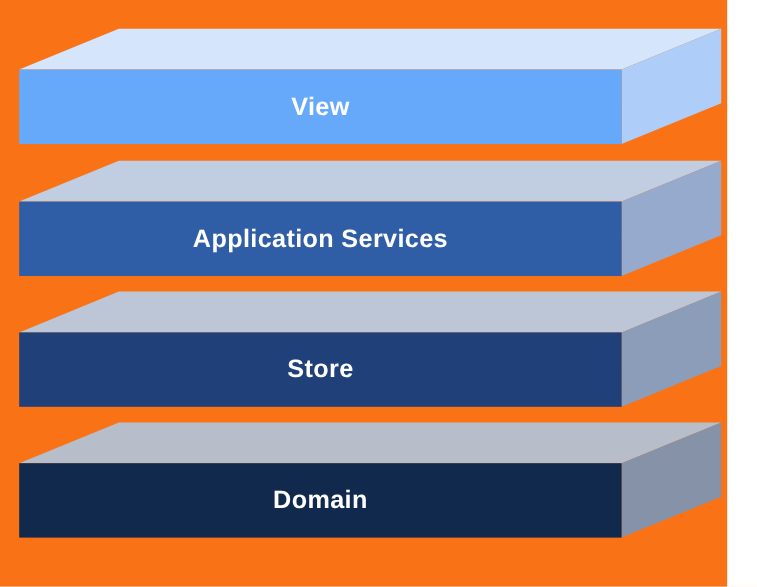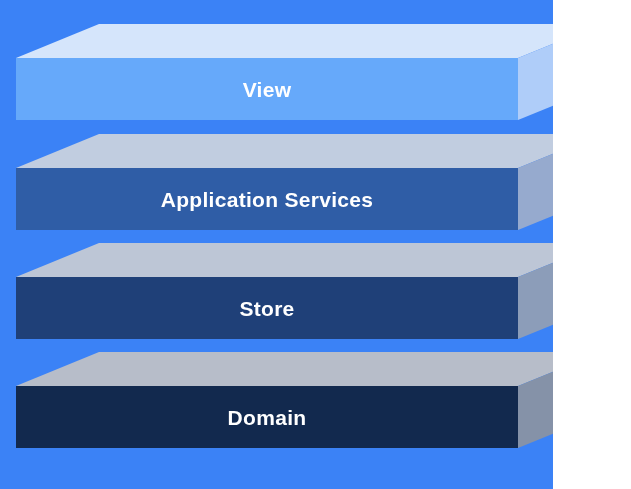--- a/index.html
+++ b/index.html
@@ -2,23 +2,23 @@
 <html><head>
 <meta charset="utf-8">
 <style>
   html, body {
     margin: 0;
     padding: 0;
     background: #ffffff;
   }
   .stage {
     position: relative;
-    width: 553px;
+    width: 606px;
     height: 489px;
-    background: #3b82f6;
+    background: #f97316;
     overflow: hidden;
   }
   svg {
     display: block;
   }
   .layer-label {
     font-family: "Liberation Sans", sans-serif;
     font-weight: bold;
     font-size: 21px;
     letter-spacing: 0.3px;

